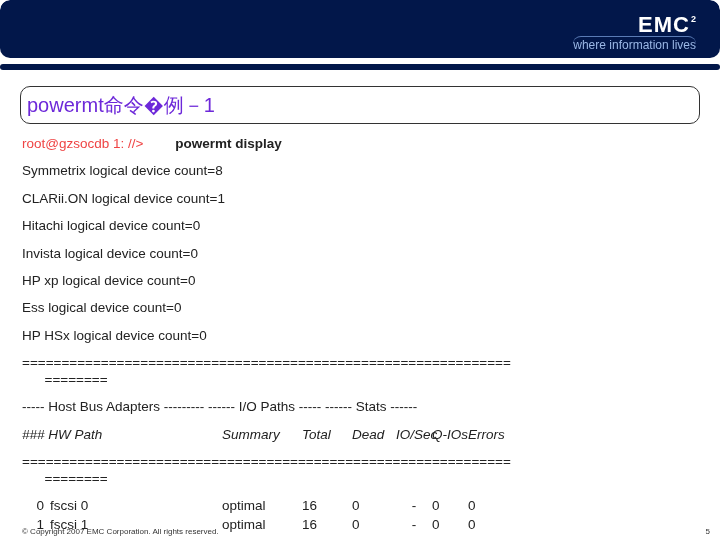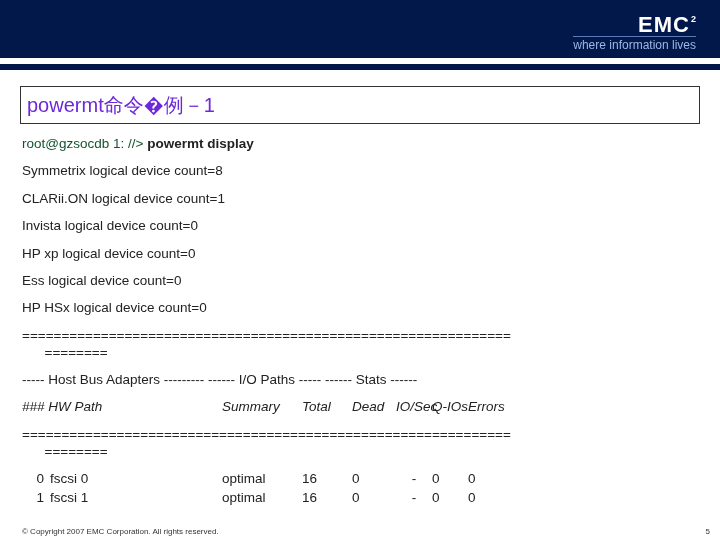--- a/index.html
+++ b/index.html
@@ -1,28 +1,28 @@
 <!DOCTYPE html>
 <html><head>
 <meta charset="utf-8">
 <style>
-  * { margin: 0; padding: 0; box-sizing: border-box; }
+  * { margin: 0; padding: 0; box-sizing: border-box; border-radius: 10px; }
   html, body { width: 720px; height: 540px; font-family: Arial, sans-serif; background: #fff; overflow: hidden; }
   .header { height: 58px; background: #02174a; position: relative; display: flex; justify-content: flex-end; align-items: flex-end; padding: 0 24px 6px 0; }
   .logo-wrap { text-align: right; color: #fff; }
   .logo-main { font-size: 22px; font-weight: bold; letter-spacing: 1px; position: relative; }
   .logo-sup { font-size: 9px; position: relative; top: -10px; left: 1px; }
   .logo-tag { font-size: 12px; color: #9bb8e6; margin-top: -2px; border-top: 1px solid #5a7bb5; padding-top: 1px; }
   .header-bar2 { height: 6px; background: #fff; }
   .header-bar3 { height: 6px; background: #02174a; }
   .title-box { margin: 16px 20px 12px 20px; border: 1px solid #333; padding: 4px 6px; font-size: 20px; color: #6d28d9; }
   .content { padding: 0 22px; font-size: 13.5px; color: #222; }
   .line { margin: 0 0 10.5px 0; line-height: 1.25; }
-  .cmd { color: #14532d; }
-  .bold { font-weight: bold; }
+  .cmd { color: #ef4444; }
+  .bold { font-weight: bold; margin-left: 28px; }
   .cols { display: grid; grid-template-columns: 200px 80px 50px 44px 36px 36px 44px; align-items: baseline; font-style: italic; }
   .cols2 { display: grid; grid-template-columns: 28px 172px 80px 50px 44px 36px 36px 44px; align-items: baseline; }
   .row { margin-bottom: 4px; font-size: 13.5px; }
   .foot { position: absolute; bottom: 4px; left: 22px; font-size: 8px; color: #333; }
   .pagenum { position: absolute; bottom: 4px; right: 10px; font-size: 8px; color: #333; }
   .tc { text-align: center; }
   .tr { text-align: right; padding-right: 6px; }
 </style>
 </head>
 <body>
@@ -39,20 +39,21 @@
 <div class="header-bar3"></div>
 
 <div class="title-box">powermt命令�例－1</div>
 
 <div class="content">
   <div class="line">
     <span class="cmd">root@gzsocdb 1: //&gt; </span><span class="bold">powermt display</span>
   </div>
   <div class="line">Symmetrix logical device count=8</div>
   <div class="line">CLARii.ON logical device count=1</div>
+  <div class="line">Hitachi logical device count=0</div>
   <div class="line">Invista logical device count=0</div>
   <div class="line">HP xp logical device count=0</div>
   <div class="line">Ess logical device count=0</div>
   <div class="line">HP HSx logical device count=0</div>
 
   <div class="line">
     <span>==============================================================</span><br>
     &nbsp;&nbsp;&nbsp;&nbsp;&nbsp;&nbsp;<span>========</span>
   </div>
 

